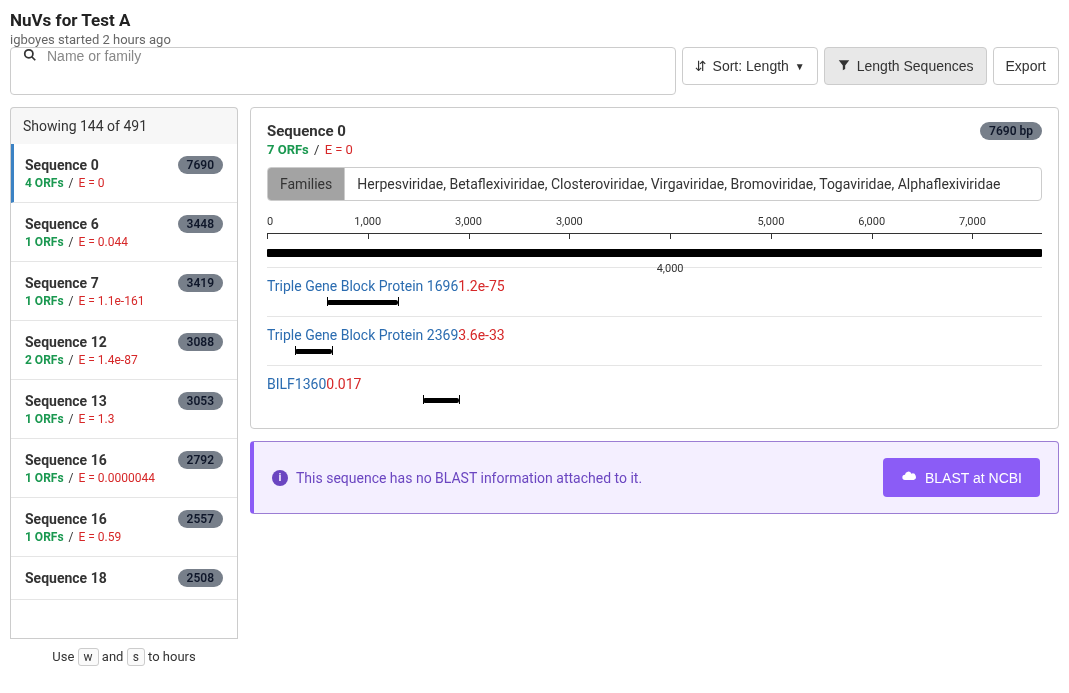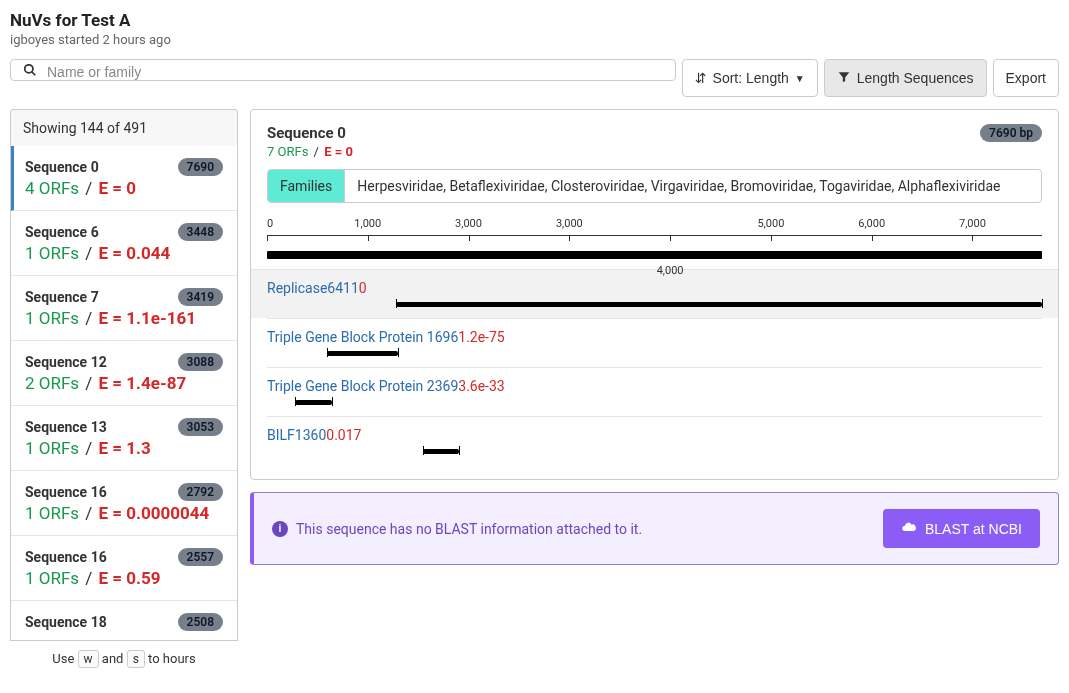--- a/index.html
+++ b/index.html
@@ -1,53 +1,53 @@
 <!DOCTYPE html>
 <html><head>
 <meta charset="utf-8">
 <style>
 * { box-sizing: border-box; margin: 0; padding: 0; }
 body { font-family: -apple-system, BlinkMacSystemFont, "Segoe UI", Roboto, sans-serif; font-size: 14px; color: #333; background: #fff; padding: 10px; }
-.header { margin-bottom: 12px; }
+.header { }
 .header h1 { font-size: 17px; font-weight: 700; color: #222; }
 .header .subtitle { font-size: 13px; color: #666; margin-top: 2px; }
 .toolbar { display: flex; gap: 6px; margin-bottom: 12px; }
-.search-box { flex: 1; border: 1px solid #ccc; border-radius: 4px; display: flex; align-items: flex-end; padding: 0 12px; height: 22px; }
+.search-box { flex: 1; border: 1px solid #ccc; border-radius: 4px; display: flex; align-items: flex-start; padding: 0 12px; height: 48px; }
 .search-box .icon { font-size: 14px; margin-right: 10px; }
 .search-box input { border: none; outline: none; width: 100%; font-size: 14px; color: #333; }
 .search-box input::placeholder { color: #888; }
 .btn { border: 1px solid #ccc; border-radius: 4px; background: #fff; padding: 0 12px; height: 38px; display: flex; align-items: center; gap: 6px; font-size: 14px; color: #333; cursor: pointer; white-space: nowrap; }
 .btn.active { background: #e8e8e8; }
 .btn .caret { font-size: 10px; }
 
 .layout { display: flex; gap: 12px; }
 .sidebar { width: 228px; flex-shrink: 0; }
 .list-header { border: 1px solid #ccc; border-bottom: none; border-radius: 4px 4px 0 0; padding: 10px 12px; background: #f7f7f7; font-size: 14px; }
 .list-wrapper { border: 1px solid #ccc; border-top: none; height: 495px; overflow-y: scroll; }
 .list-item { padding: 12px 14px; border-bottom: 1px solid #e5e5e5; cursor: pointer; position: relative; }
 .list-item.selected { border-left: 3px solid #3b82c4; padding-left: 11px; background: #fff; }
 .list-item:not(.selected) { padding-left: 14px; }
 .li-top { display: flex; justify-content: space-between; align-items: center; }
 .li-name { font-weight: 700; font-size: 14px; }
 .badge { background: #777f8a; color: #0f172a; border-radius: 10px; padding: 2px 9px; font-size: 12px; font-weight: 600; }
-.li-meta { font-size: 17px; margin-top: 2px; }
-.orfs { color: #1a9850; font-weight: 400; }
+.li-meta { font-size: 12px; margin-top: 2px; }
+.orfs { color: #1a9850; font-weight: 700; }
 .sep { color: #333; padding: 0 2px; }
-.eval { color: #d62728; font-weight: 700; }
+.eval { color: #d62728; font-weight: 400; }
 .hint { text-align: center; font-size: 13px; margin-top: 10px; color: #333; }
 .kbd { border: 1px solid #ccc; border-radius: 3px; padding: 1px 5px; font-size: 12px; background: #fafafa; font-family: inherit; }
 
 .main { flex: 1; }
 .panel { border: 1px solid #ccc; border-radius: 4px; padding: 14px 16px; margin-bottom: 12px; }
 .detail-top { display: flex; justify-content: space-between; align-items: flex-start; }
 .detail-title { font-weight: 700; font-size: 15px; }
 .detail-meta { font-size: 13px; margin-top: 2px; margin-bottom: 10px; }
 
 .families-row { display: flex; border: 1px solid #ccc; border-radius: 4px; overflow: hidden; margin-bottom: 14px; }
-.families-label { background: #5eead4; padding: 8px 12px; font-size: 14px; border-right: 1px solid #ccc; }
+.families-label { background: #a3a3a3; padding: 8px 12px; font-size: 14px; border-right: 1px solid #ccc; }
 .families-val { padding: 8px 12px; font-size: 14px; flex: 1; }
 
 .ruler { position: relative; height: 30px; margin-bottom: 4px; }
 .ruler-axis { position: absolute; top: 18px; left: 0; right: 0; height: 1px; background: #333; }
 .ruler-tick { position: absolute; top: 18px; width: 1px; height: 6px; background: #333; }
 .ruler-label { position: absolute; top: 0; font-size: 11px; transform: translateX(-50%); }
 .ruler-label.first { transform: none; }
 .seq-bar { height: 8px; background: #000; margin-bottom: 10px; border-radius: 1px; }
 
 .orf-row { border-top: 1px solid #e5e5e5; padding: 10px 0 6px; }
@@ -199,28 +199,20 @@
           <div class="ruler-tick" style="left: 65.0195%;"></div>
           <div class="ruler-label" style="left: 65.0195%;">5,000</div>
           <div class="ruler-tick" style="left: 78.0234%;"></div>
           <div class="ruler-label" style="left: 78.0234%;">6,000</div>
           <div class="ruler-tick" style="left: 91.0273%;"></div>
           <div class="ruler-label" style="left: 91.0273%;">7,000</div>
         </div>
       <div class="seq-bar"></div>
 
       <div id="orf-rows">
-          <div class="orf-row selected">
-            <div class="orf-label"><span class="orf-name">Replicase</span><span class="orf-len">6411</span><span class="orf-e">0</span></div>
-            <div class="orf-track">
-              <div class="orf-tick" style="left:16.631989596879063%"></div>
-              <div class="orf-bar" style="left:16.631989596879063%;width:83.36801040312093%"></div>
-              <div class="orf-tick" style="left:100%"></div>
-            </div>
-          </div>
           <div class="orf-row">
             <div class="orf-label"><span class="orf-name">Triple Gene Block Protein 1</span><span class="orf-len">696</span><span class="orf-e">1.2e-75</span></div>
             <div class="orf-track">
               <div class="orf-tick" style="left:7.802340702210664%"></div>
               <div class="orf-bar" style="left:7.802340702210664%;width:9.05071521456437%"></div>
               <div class="orf-tick" style="left:16.853055916775034%"></div>
             </div>
           </div>
           <div class="orf-row">
             <div class="orf-label"><span class="orf-name">Triple Gene Block Protein 2</span><span class="orf-len">369</span><span class="orf-e">3.6e-33</span></div>

